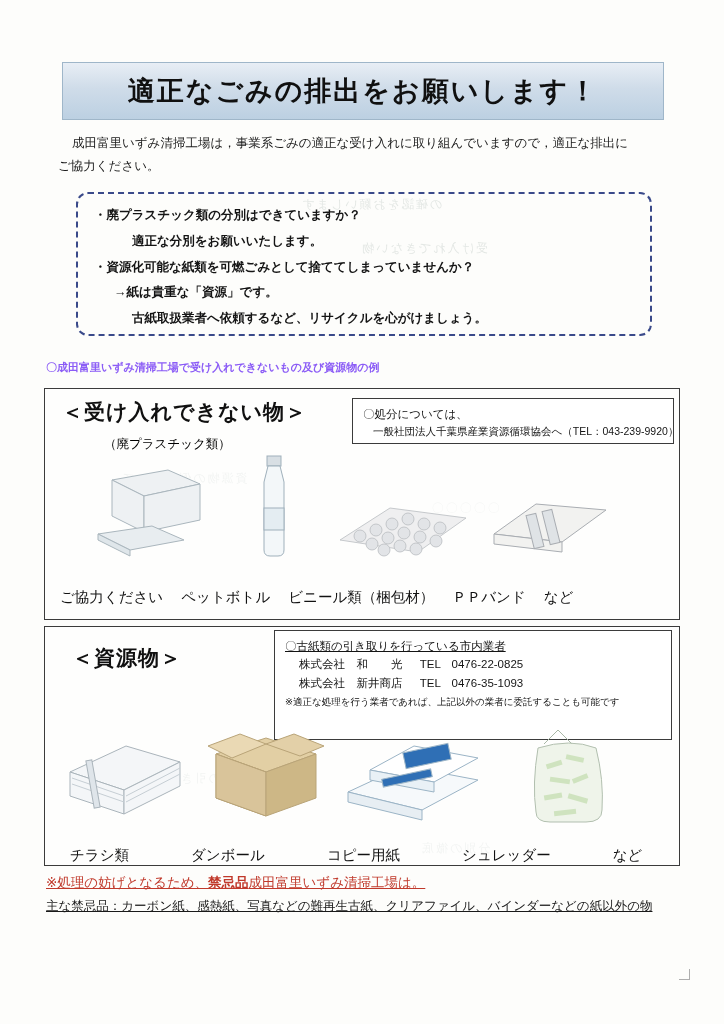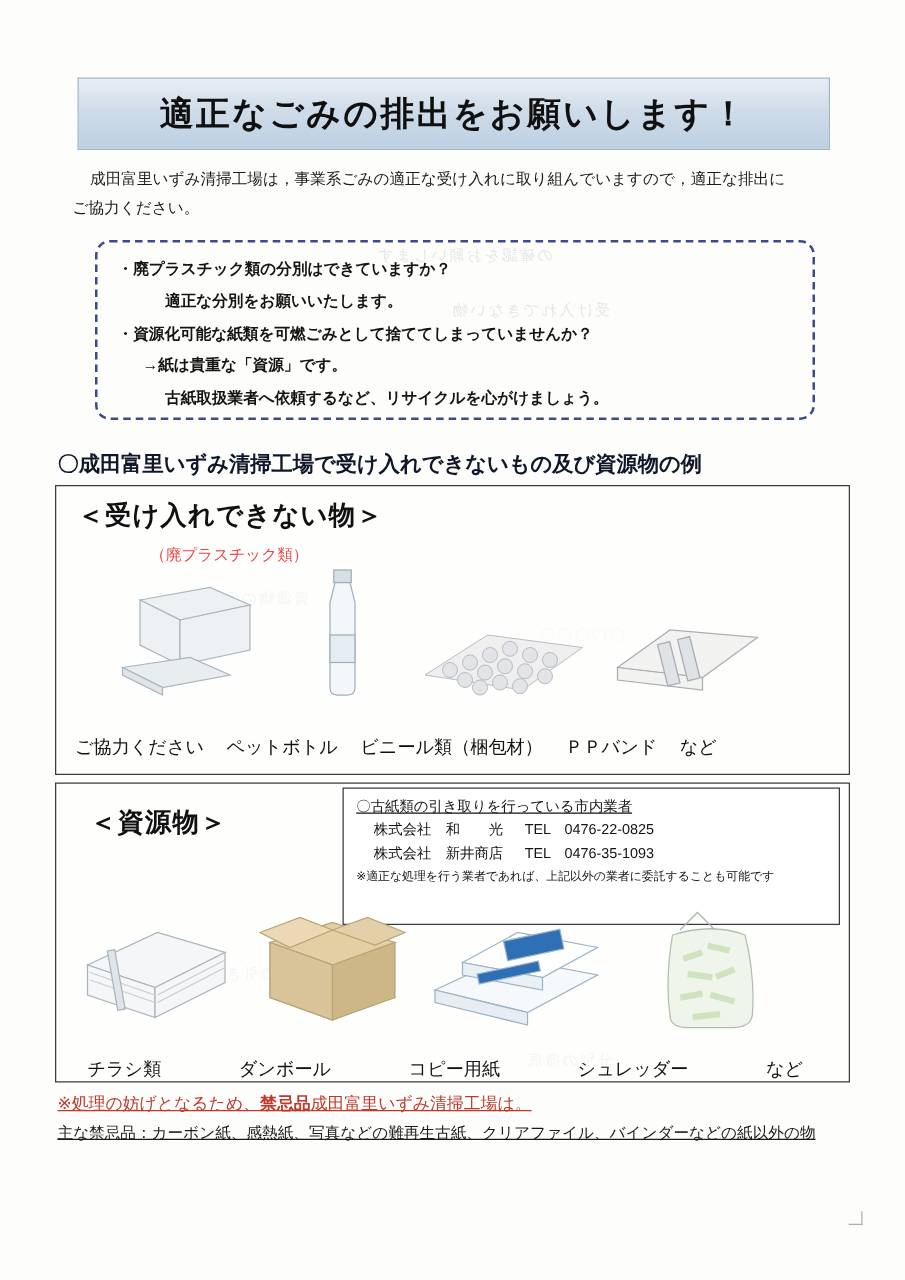--- a/index.html
+++ b/index.html
@@ -82,23 +82,23 @@
     color: #141414;
     font-weight: bold;
   }
   .ind1 { padding-left: 20px; }
   .ind2 { padding-left: 38px; }
 
   .section-head {
     position: absolute;
     left: 46px;
     top: 360px;
-    font-size: 17px;
+    font-size: 11px;
     font-weight: bold;
-    color: #0f172a;
+    color: #8b5cf6;
   }
 
   .panel {
     position: absolute;
     box-sizing: border-box;
     border: 1px solid #3b3b3b;
     background: rgba(255,255,255,0.55);
   }
   .panel-reject { left: 44px; top: 388px; width: 636px; height: 232px; }
   .panel-resource { left: 44px; top: 626px; width: 636px; height: 240px; }
@@ -106,22 +106,21 @@
   .panel-title {
     position: absolute;
     font-size: 21px;
     font-weight: bold;
     color: #101010;
     letter-spacing: 1px;
   }
   .sub-note {
     position: absolute;
     font-size: 12.5px;
-    color: #ef4444;
-    margin-left: 16px;
+    color: #000000;
   }
 
   .info-box {
     position: absolute;
     box-sizing: border-box;
     border: 1px solid #3b3b3b;
     background: #ffffff;
     padding: 6px 10px;
   }
   .info-box div {
@@ -203,20 +202,24 @@
     <p class="ind2">古紙取扱業者へ依頼するなど、リサイクルを心がけましょう。</p>
   </div>
 
   <div class="section-head">〇成田富里いずみ清掃工場で受け入れできないもの及び資源物の例</div>
 
   <div class="panel panel-reject"></div>
 
   <div class="panel-title" style="left:62px; top:398px;">＜受け入れできない物＞</div>
   <div class="sub-note" style="left:104px; top:436px;">（廃プラスチック類）</div>
 
+  <div class="info-box" style="left:352px; top:398px; width:322px; height:46px;">
+    <div>〇処分については、</div>
+    <div style="padding-left:10px; font-size:10.5px;">一般社団法人千葉県産業資源循環協会へ（TEL：043-239-9920）</div>
+  </div>
 
   <svg class="illus" style="left:92px; top:462px;" width="120" height="100" viewBox="0 0 120 100">
     <g fill="#eef1f3" stroke="#aab6bd" stroke-width="1">
       <polygon points="20,18 76,8 108,22 52,34"></polygon>
       <polygon points="20,18 52,34 52,70 20,54"></polygon>
       <polygon points="52,34 108,22 108,58 52,70"></polygon>
       <polygon points="6,72 60,64 92,78 38,88" fill="#e8edf0"></polygon>
       <polygon points="6,72 38,88 38,94 6,78" fill="#dfe6ea"></polygon>
     </g>
   </svg>

